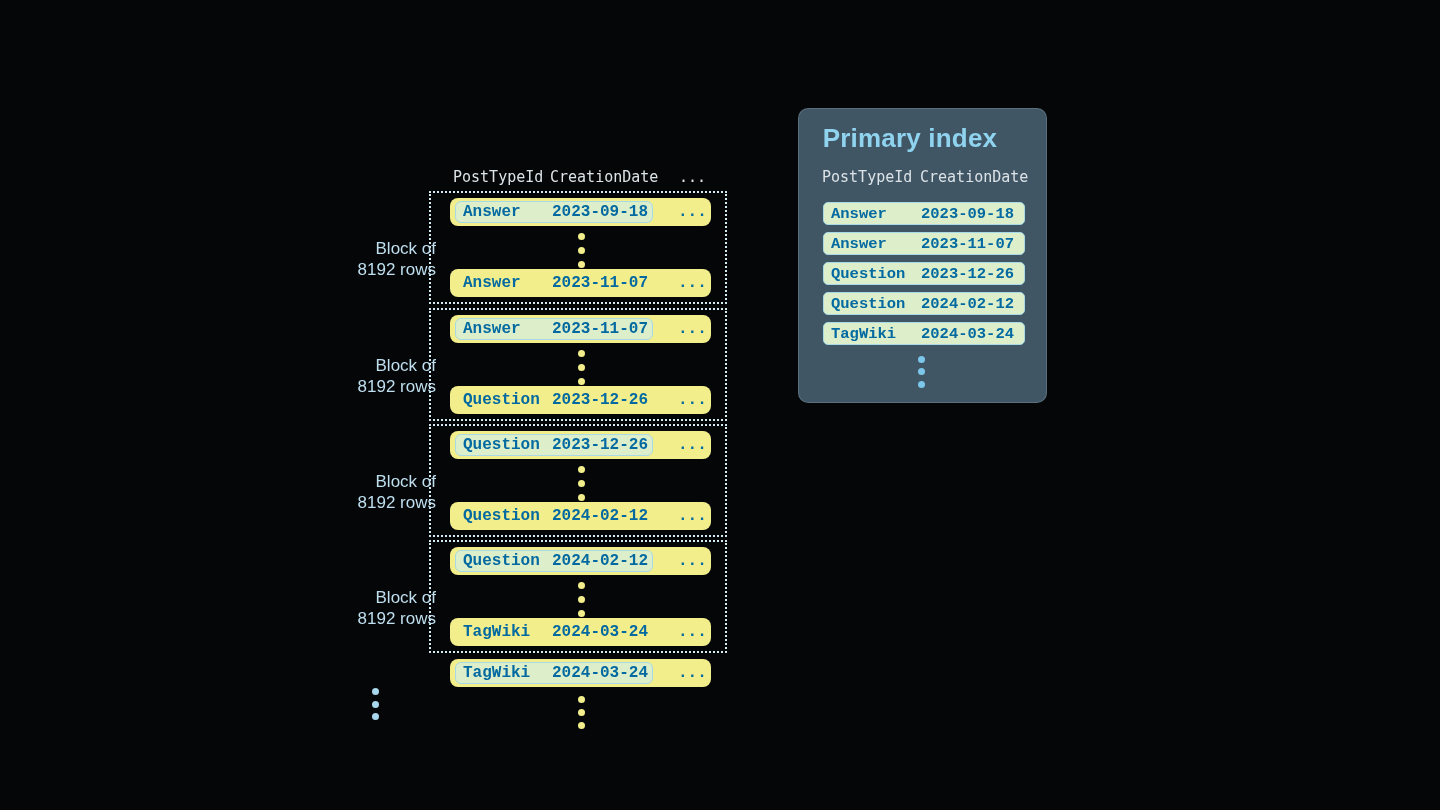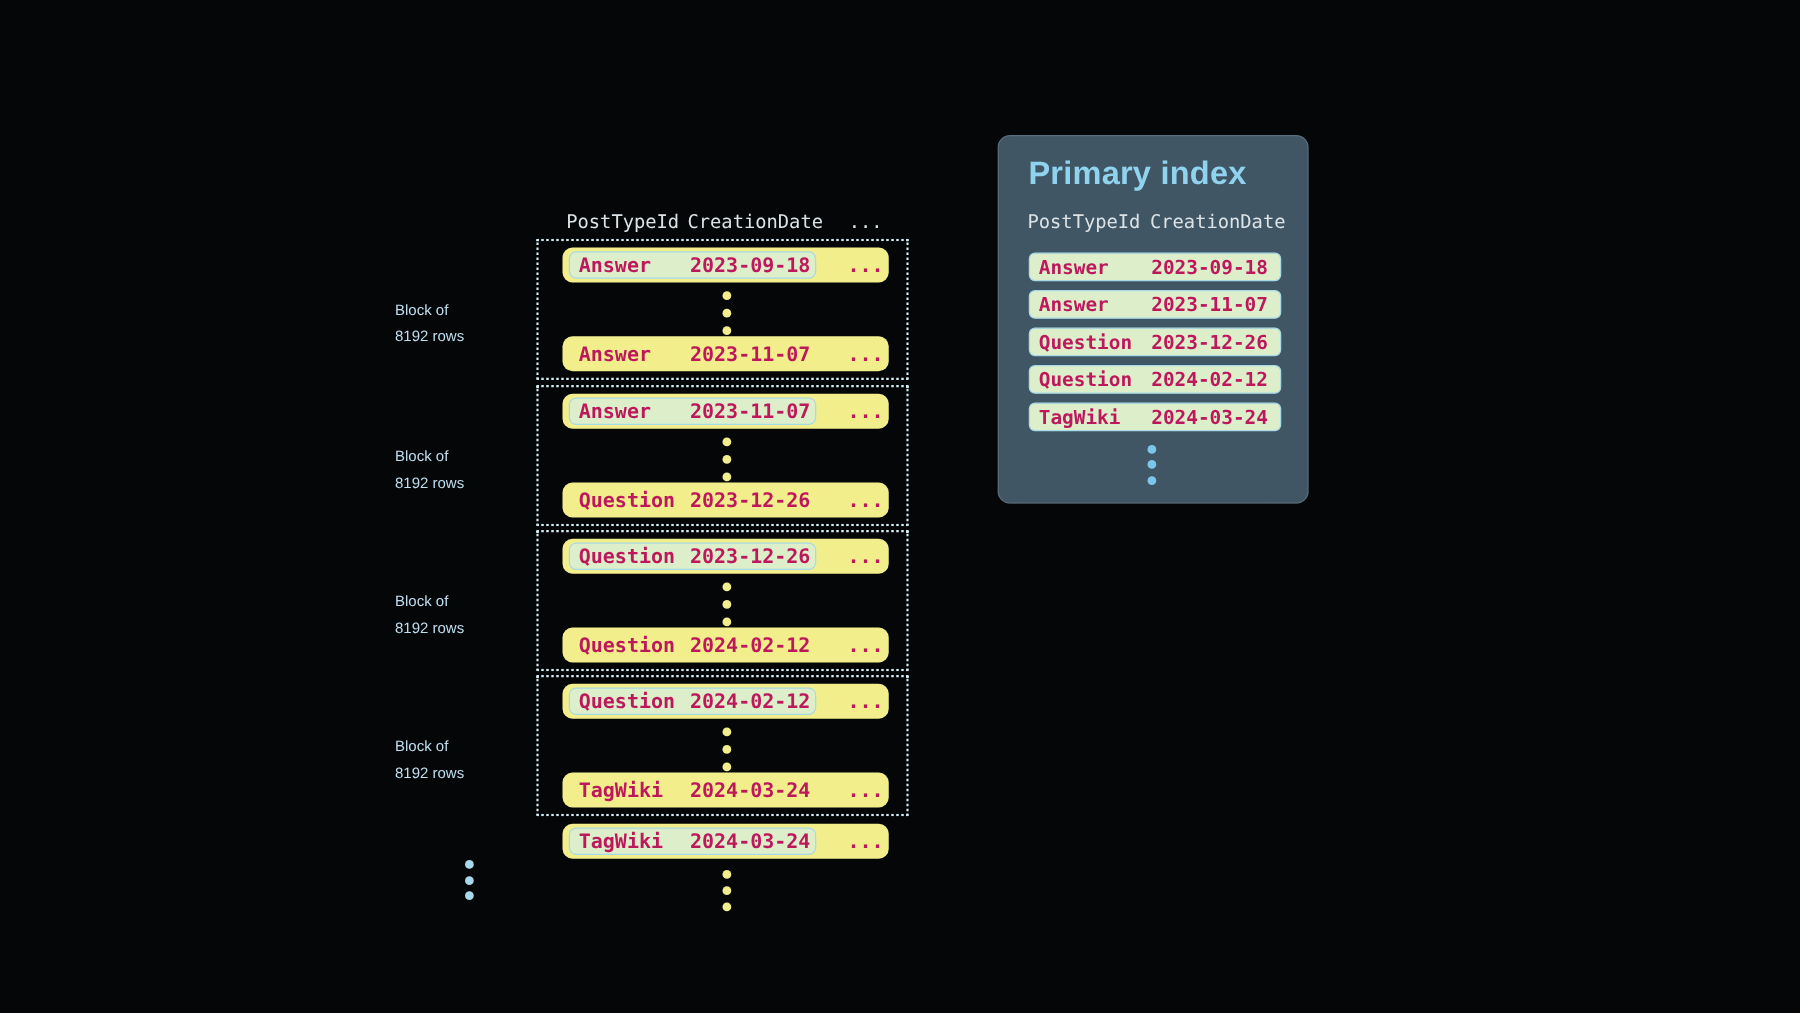--- a/index.html
+++ b/index.html
@@ -30,31 +30,31 @@
     background:#405665; border:1px solid rgba(210,230,240,.18);
     border-radius:10px; box-sizing:border-box;
   }
 
   .block {
     position:absolute; left:429px; width:298px; height:113px;
     border:2px dotted #d5ebf4; box-sizing:border-box; border-radius:1px;
   }
 
   .blabel {
-    position:absolute; left:316px; width:120px; text-align:left;
-    color:#bfdfef; font-size:12px; line-height:21px;
+    position:absolute; left:316px; width:120px; text-align:right;
+    color:#bfdfef; font-size:17px; line-height:21px;
   }
 
   .ptrow {
     position:absolute; left:450px; width:261px; height:28px;
     background:#f2ee8b; border-radius:8px;
   }
   .ptrow span, .pirow span {
     position:absolute; top:50%; transform:translateY(-50%);
-    font-weight:bold; font-size:16px; color:#be185d; white-space:pre;
+    font-weight:bold; font-size:16px; color:#0369a1; white-space:pre;font-family:Liberation Mono, monospace;
   }
   .ptrow .t { left:13px; }
   .ptrow .d { left:102px; }
   .ptrow .e { left:228px; }
   .hl {
     position:absolute; left:5px; top:2.5px; width:198px; height:22.5px;
     background:#ddefca; border:1.5px solid #a7d9e7; border-radius:6px;
     box-sizing:border-box;
   }
 

